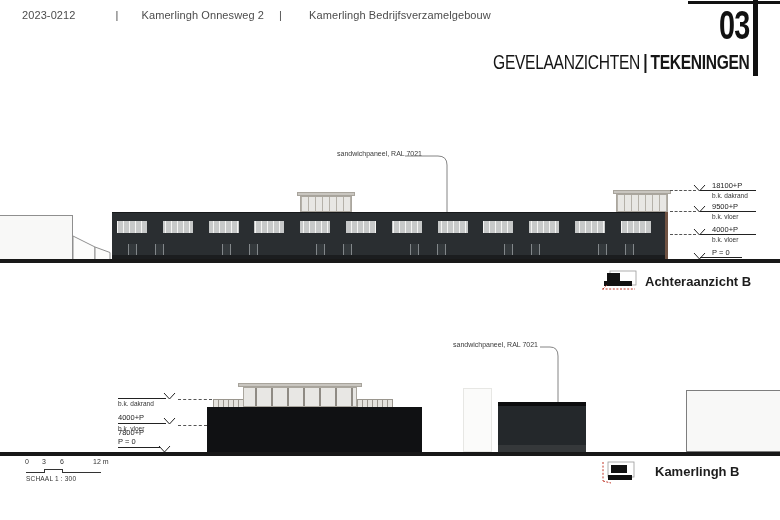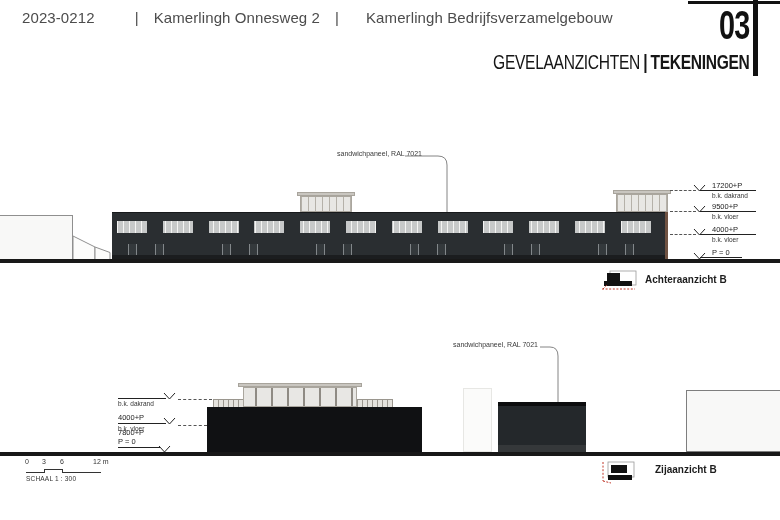--- a/index.html
+++ b/index.html
@@ -1,19 +1,19 @@
 <!DOCTYPE html>
 <html><head>
 <meta charset="utf-8">
 <style>
   html,body{margin:0;padding:0;background:#fff;}
   .sheet{position:relative;width:780px;height:520px;background:#ffffff;overflow:hidden;
          font-family:"Liberation Sans",sans-serif;color:#222;}
   .abs{position:absolute;}
-  .hdr{font-size:15px;color:#4c4c4c;letter-spacing:.1px;white-space:nowrap;}
+  .hdr{font-size:11px;color:#4c4c4c;letter-spacing:.1px;white-space:nowrap;}
   .hdr-row{display:flex;align-items:center;column-gap:15px;}
   .sheetnum{font-size:40px;font-weight:800;color:#111;line-height:1;
             transform:scaleX(.72);transform-origin:top right;letter-spacing:-1px;}
   .sheettitle{font-size:19.5px;color:#161616;white-space:nowrap;letter-spacing:-.4px;
               transform:scaleX(.8);transform-origin:center right;}
   .sheettitle .t-reg{font-weight:400;}
   .sheettitle .t-sep{font-weight:700;margin:0 4px;}
   .sheettitle .t-bold{font-weight:800;}
   .ground{left:0;width:780px;height:3.5px;background:#181818;}
   .ann{font-size:7px;color:#3a3a3a;white-space:nowrap;}
@@ -30,35 +30,35 @@
       #82878a 27px 28px, #34393c 28px 35px, #82878a 35px 36px, transparent 36px 94px);}
   .plinth{background:#1b1d1f;}
   .brown-edge{background:#6f5242;}
   .cl-slab{background:#c9c6c0;border:1px solid #a8a49c;box-sizing:border-box;}
   .cl-body{background:#e8e7e4;border:1px solid #aaa69e;box-sizing:border-box;
            background-image:repeating-linear-gradient(90deg,#b5b1a9 0 1px, transparent 1px 7px);}
   .wing{background:#e4e2dd;border-top:1px solid #9a968e;
         background-image:repeating-linear-gradient(90deg,#9a968e 0 1px, transparent 1px 5px);}
   .ctx{background:#f8f8f7;border:1px solid #8f8f8f;box-sizing:border-box;}
   .ctx-faint{background:#fbfbfa;border:1px solid #e7e7e4;box-sizing:border-box;}
-  .viewlabel{font-size:10px;font-weight:700;color:#1d1d1d;white-space:nowrap;}
+  .viewlabel{font-size:13px;font-weight:700;color:#1d1d1d;white-space:nowrap;}
   .scale-txt{font-size:7px;color:#333;}
   .scale-lbl{font-size:6.5px;color:#333;letter-spacing:.2px;}
   .scale-seg{background:#333;}
   svg{display:block;}
 </style>
 </head>
 <body>
 
 <div class="sheet">
 
   <div class="abs hdr hdr-row" style="left:22px;top:9px;">
     <span>2023-0212</span>
     <span style="margin-left:25px;">|</span>
-    <span style="">Kamerlingh Onnesweg 2</span>
+    <span style="margin-left:8px;">Kamerlingh Onnesweg 2</span>
     <span>|</span>
     <span style="margin-left:12px;">Kamerlingh Bedrijfsverzamelgebouw</span>
   </div>
 
   <div class="abs" style="left:688px;top:1px;width:92px;height:2.5px;background:#111;"></div>
   <div class="abs" style="left:753px;top:0;width:4.5px;height:76px;background:#111;"></div>
   <div class="abs sheetnum" style="right:31px;top:5px;">03</div>
   <div class="abs sheettitle" style="right:30px;top:51px;">
     <span class="t-reg">GEVELAANZICHTEN</span><span class="t-sep">|</span><span class="t-bold">TEKENINGEN</span>
   </div>
@@ -85,21 +85,21 @@
   <div class="abs plinth" style="left:112px;top:255px;width:556px;height:5px;"></div>
   <div class="abs brown-edge" style="left:665px;top:212px;width:3px;height:48px;"></div>
 
   <div class="abs ground" style="top:259px;"></div>
 
   <div class="abs lvl-dash" style="left:670px;top:190px;width:26px;"></div>
   <svg class="abs" style="left:693px;top:184px;" width="13" height="8" viewBox="0 0 13 8">
       <polyline points="1,1 6.5,7 12,1" fill="none" stroke="#222" stroke-width="1"></polyline>
     </svg>
   <div class="abs lvl-line" style="left:700px;top:190px;width:56px;"></div>
-  <span class="abs lvl-val" style="left:712px;top:181px;">17200+P</span>
+  <span class="abs lvl-val" style="left:712px;top:181px;">18100+P</span>
   <span class="abs lvl-sub" style="left:712px;top:192px;">b.k. dakrand</span>
 
   <div class="abs lvl-dash" style="left:670px;top:211px;width:26px;"></div>
   <svg class="abs" style="left:693px;top:205px;" width="13" height="8" viewBox="0 0 13 8">
       <polyline points="1,1 6.5,7 12,1" fill="none" stroke="#222" stroke-width="1"></polyline>
     </svg>
   <div class="abs lvl-line" style="left:700px;top:211px;width:56px;"></div>
   <span class="abs lvl-val" style="left:712px;top:202px;">9500+P</span>
   <span class="abs lvl-sub" style="left:712px;top:213px;">b.k. vloer</span>
 
@@ -170,21 +170,21 @@
       <polyline points="1,1 6.5,7 12,1" fill="none" stroke="#222" stroke-width="1"></polyline>
     </svg>
 
   <svg class="abs" style="left:600px;top:459px;" width="38" height="26" viewBox="0 0 38 26">
     <rect x="8" y="3" width="26" height="15" fill="none" stroke="#9a9a9a" stroke-width="0.8"></rect>
     <rect x="11" y="6" width="16" height="8" fill="#111"></rect>
     <rect x="8" y="16" width="24" height="5" fill="#111"></rect>
     <line x1="3" y1="3" x2="3" y2="22" stroke="#c0392b" stroke-width="1" stroke-dasharray="2,1.6"></line>
     <line x1="3" y1="22" x2="11" y2="24" stroke="#c0392b" stroke-width="1" stroke-dasharray="2,1.4"></line>
   </svg>
-  <span class="abs viewlabel" style="left:655px;top:464px;">Zijaanzicht B</span>
+  <span class="abs viewlabel" style="left:655px;top:464px;">Kamerlingh B</span>
 
   <span class="abs scale-txt" style="left:25px;top:458px;">0</span>
   <span class="abs scale-txt" style="left:42px;top:458px;">3</span>
   <span class="abs scale-txt" style="left:60px;top:458px;">6</span>
   <span class="abs scale-txt" style="left:93px;top:458px;">12 m</span>
   <div class="abs scale-seg" style="left:26px;top:472px;width:18px;height:1.2px;"></div>
   <div class="abs scale-seg" style="left:44px;top:468.5px;width:18px;height:1.2px;"></div>
   <div class="abs scale-seg" style="left:62px;top:472px;width:39px;height:1.2px;"></div>
   <div class="abs scale-seg" style="left:44px;top:468.5px;width:1.2px;height:4.5px;"></div>
   <div class="abs scale-seg" style="left:62px;top:468.5px;width:1.2px;height:4.5px;"></div>

